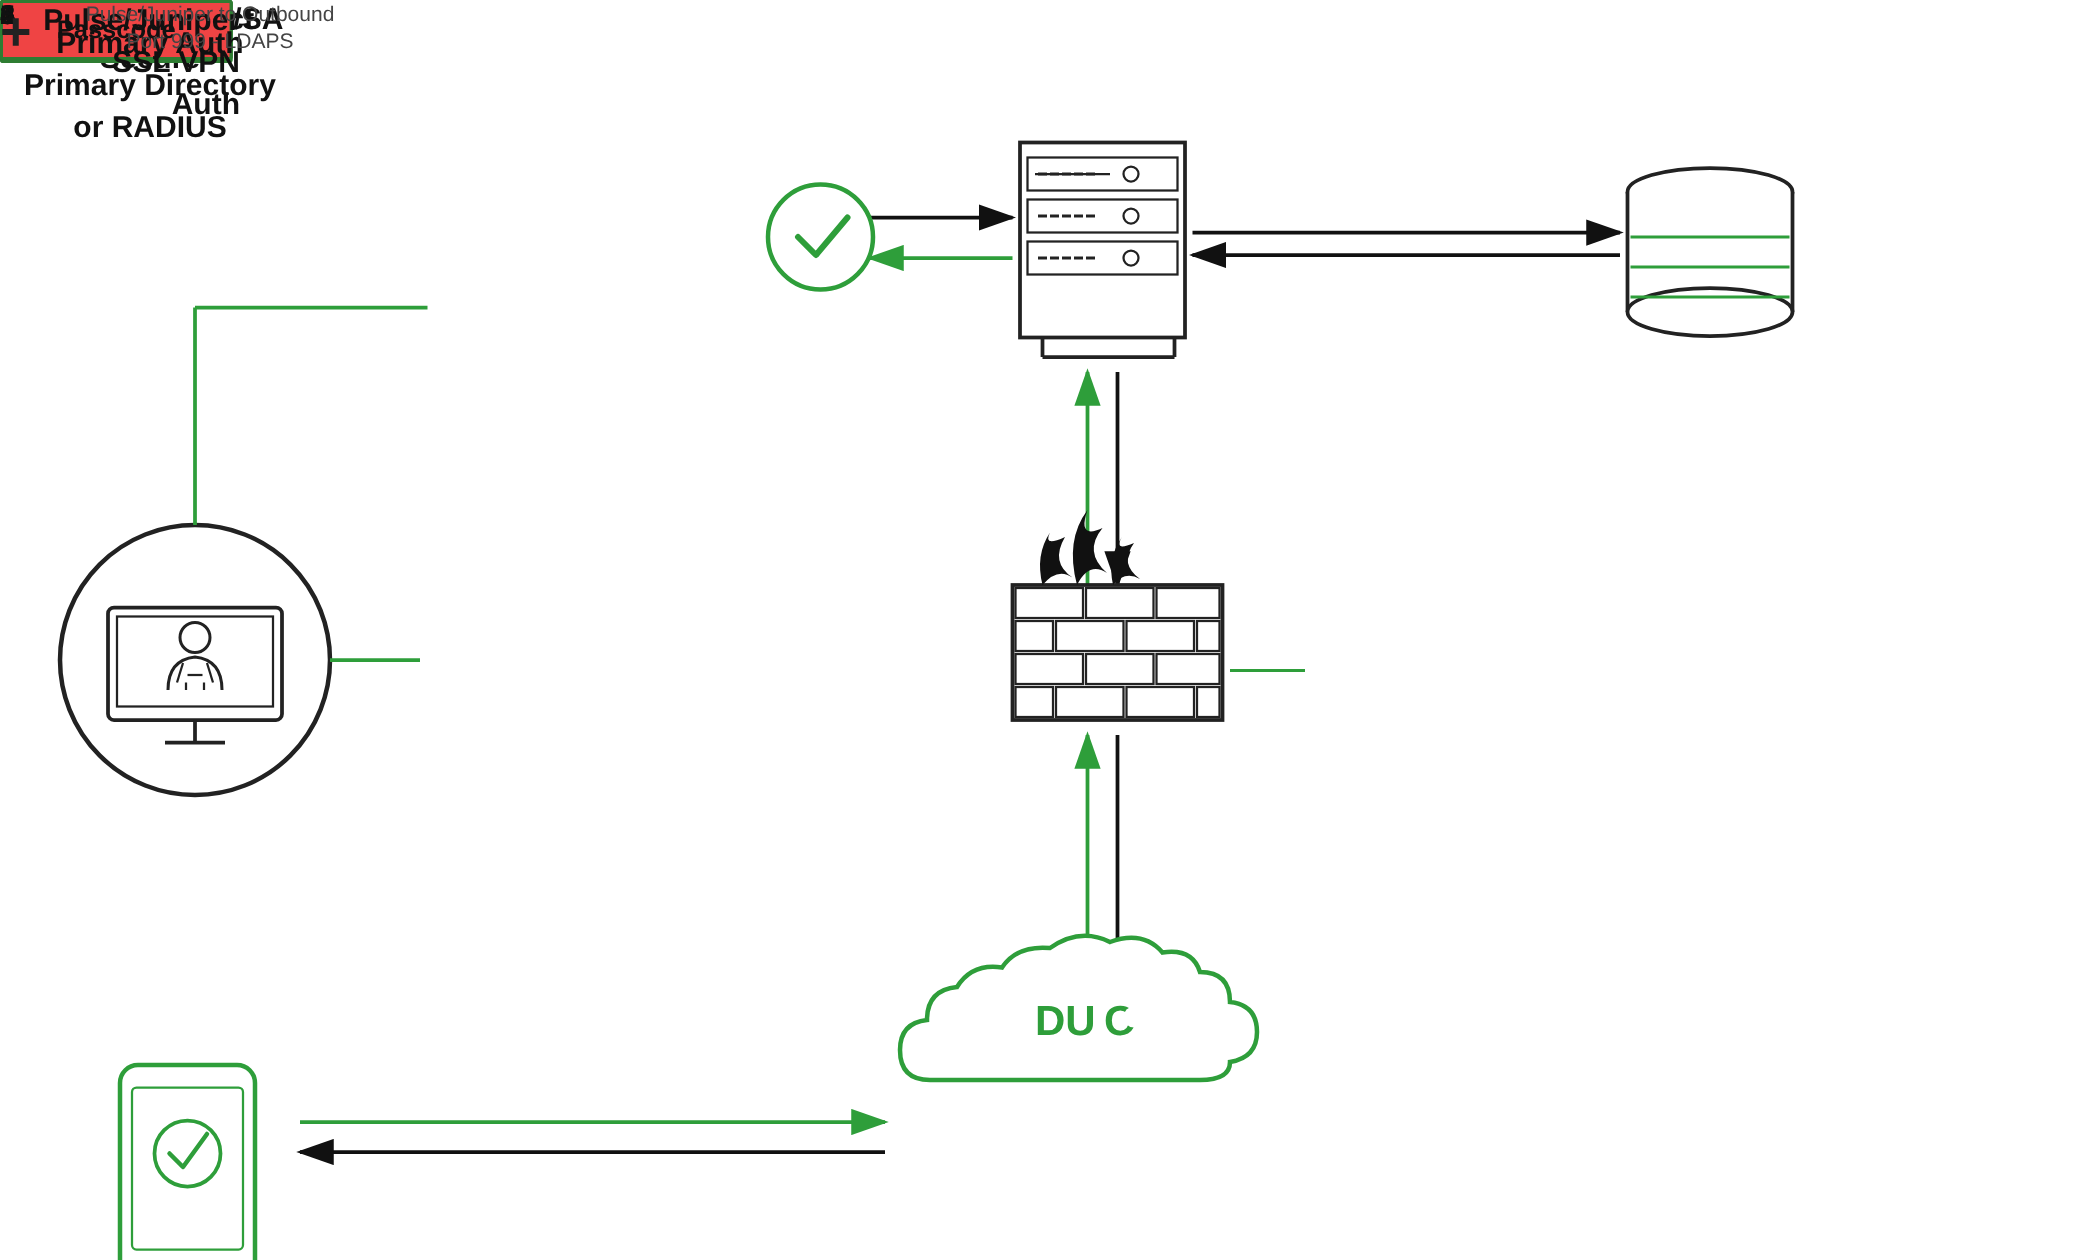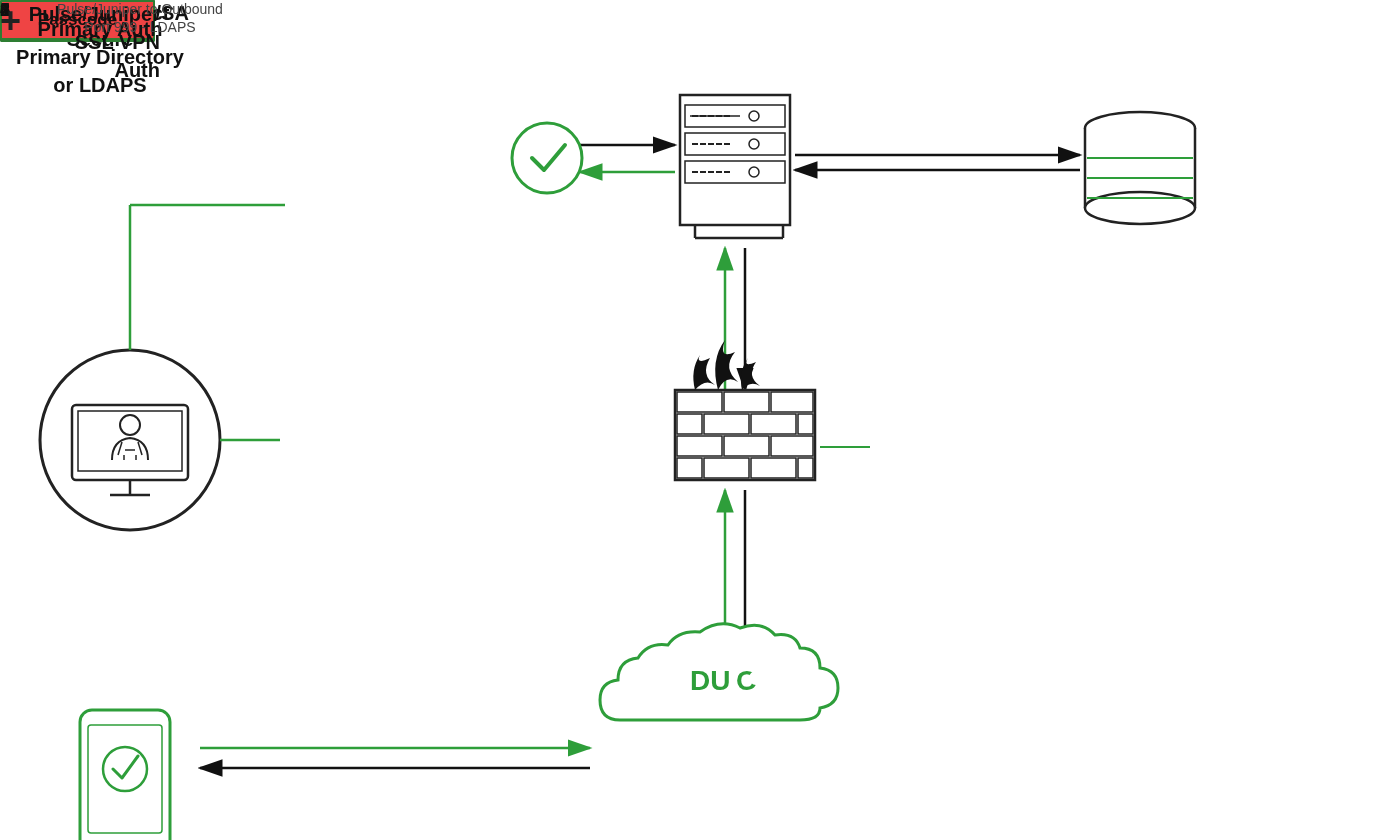--- a/index.html
+++ b/index.html
@@ -252,21 +252,21 @@
 
   <div class="label" style="left:52; top:265; width:160px; font-size:20px; line-height:1.4;text-align:right;">
     <span>Pulse/Juniper</span><br>
     <span>SSL VPN</span><br>
     <span>Auth</span>
   </div>
 
   <div class="label" style="left:1068; top:240; width:200px; font-size:20px; line-height:1.4;margin-top:15px;">
     <span>Primary Auth</span><br>
     <span>Primary Directory</span><br>
-    <span>or LDAPS</span>
+    <span>or RADIUS</span>
   </div>
 
   <div class="label normal" style="left:875; top:428; width:280px; font-size:14px; text-align:center;">
     <span>Pulse/Juniper to Outbound</span><br>
     <span>Port 999 - LDAPS</span>
   </div>
 
   <div class="plus" style="left:108; top:624;">+</div>
 
 </div>

